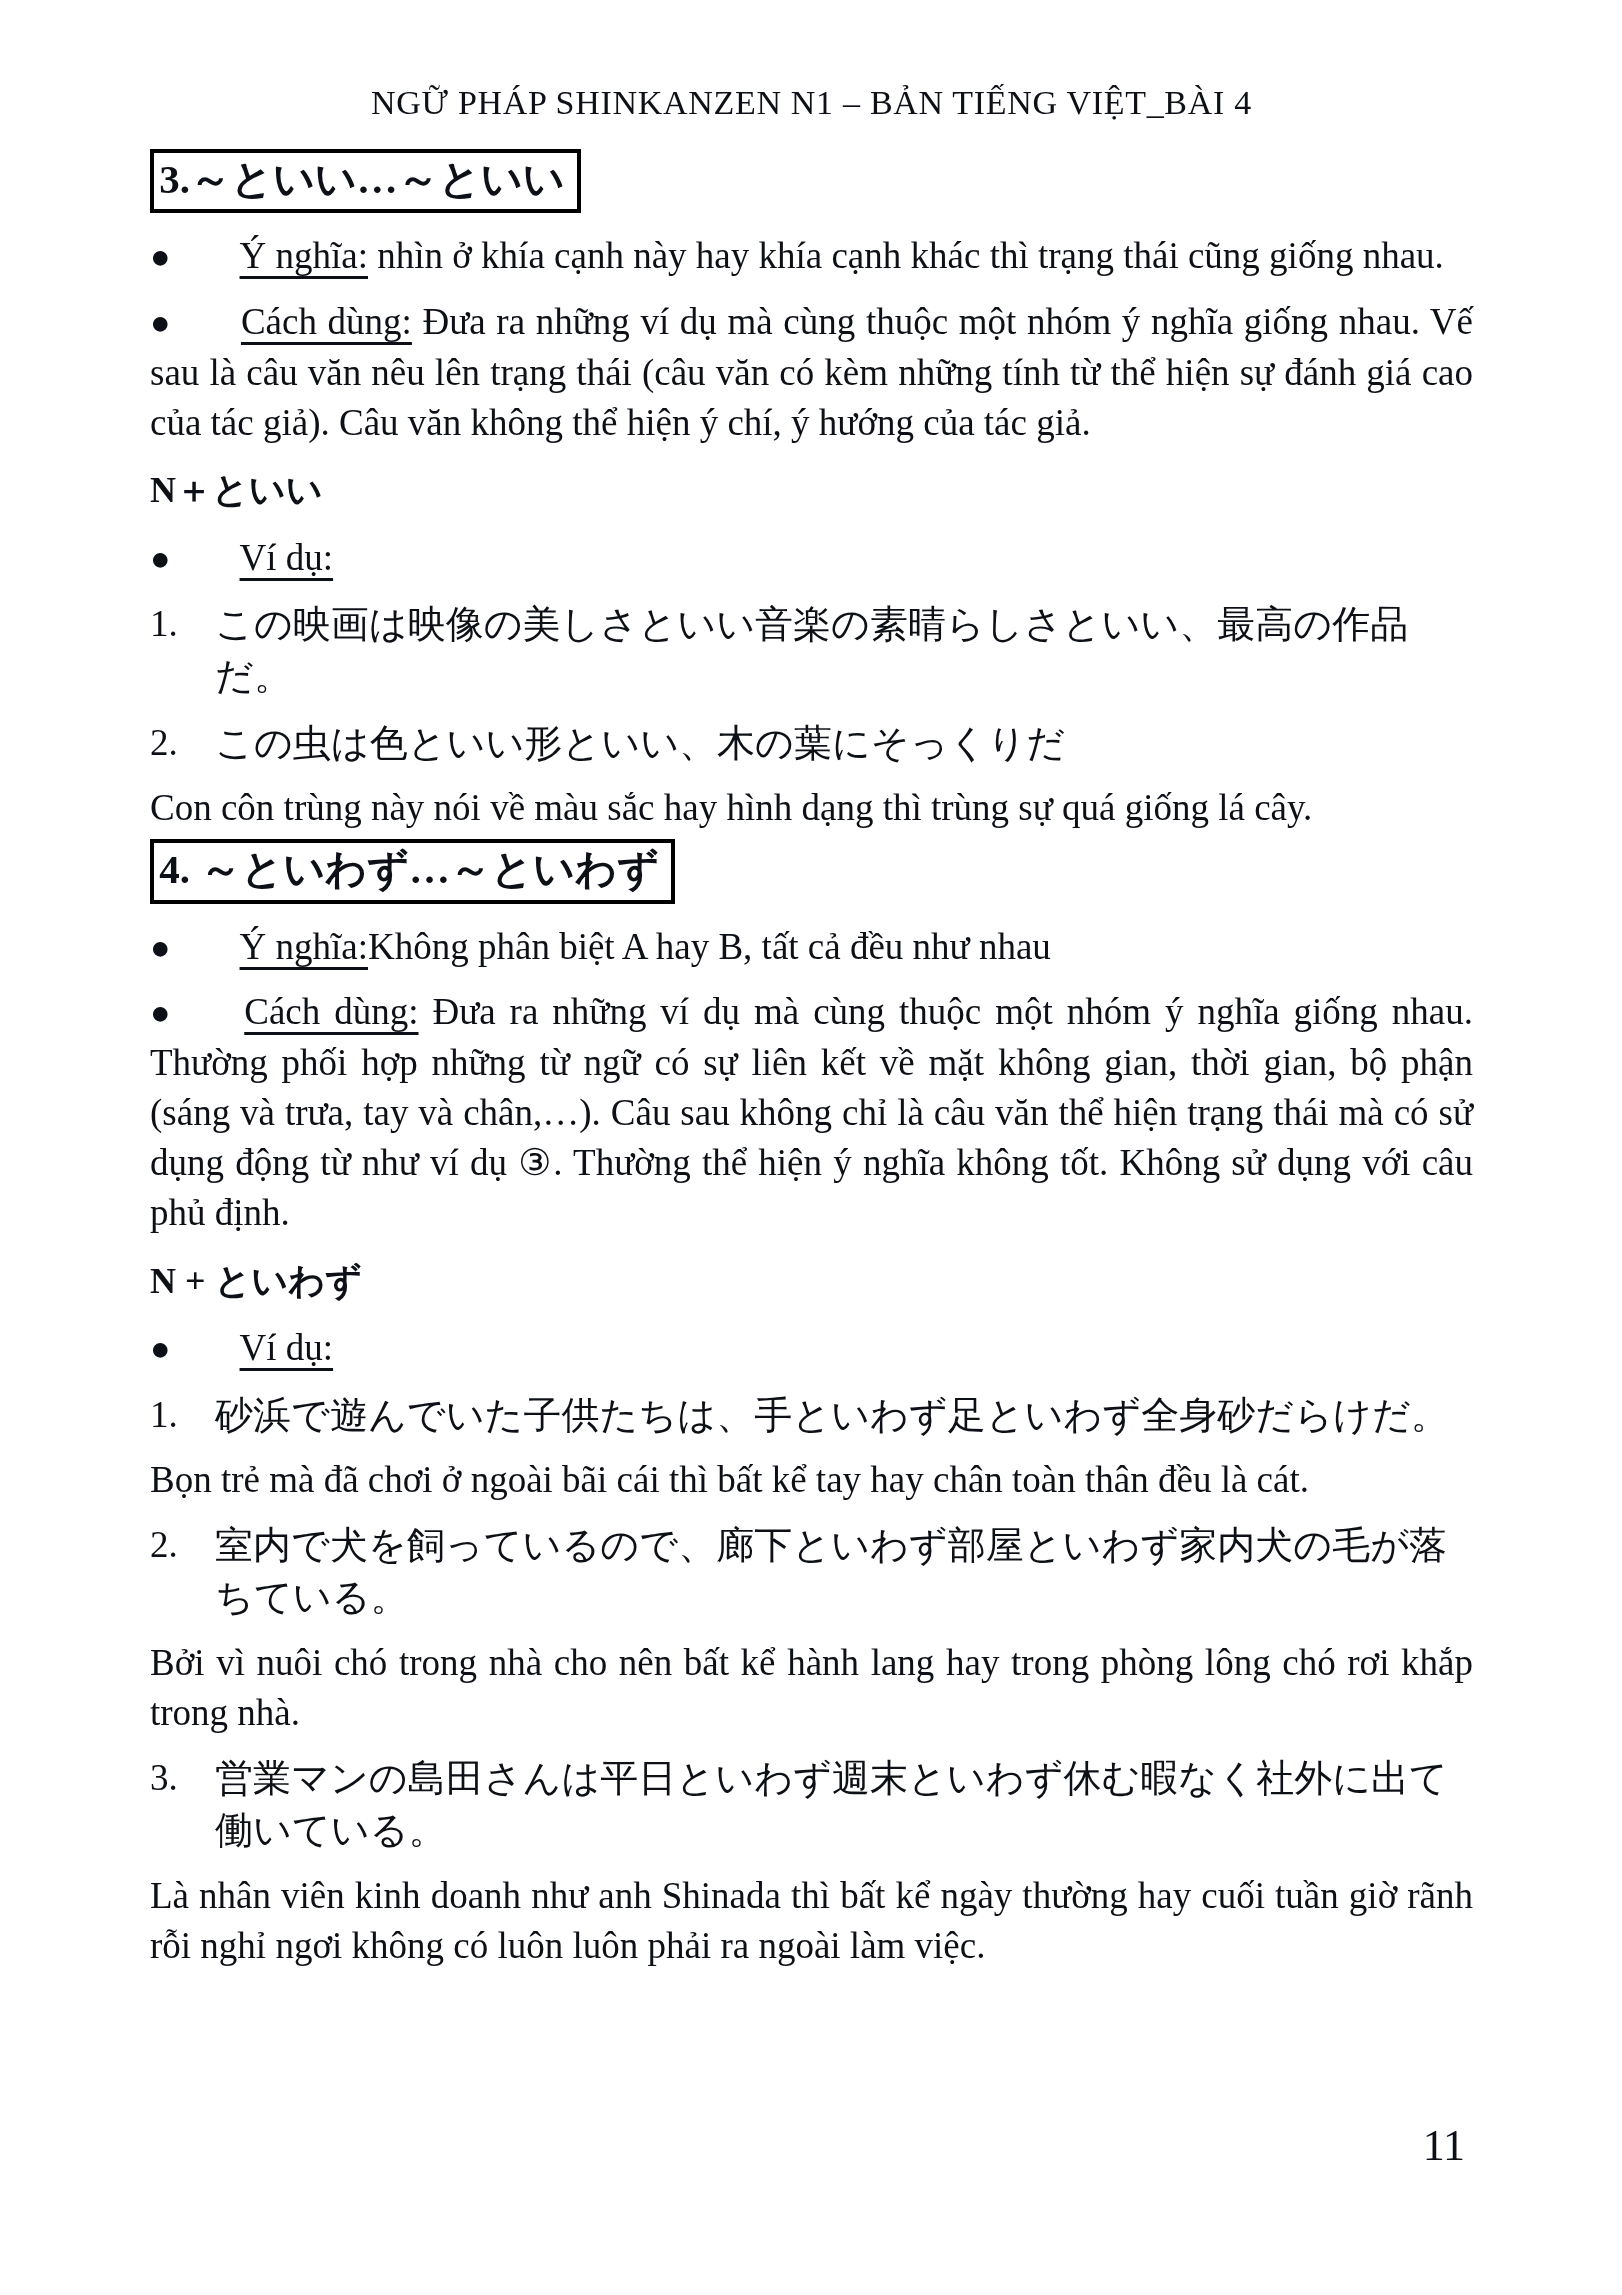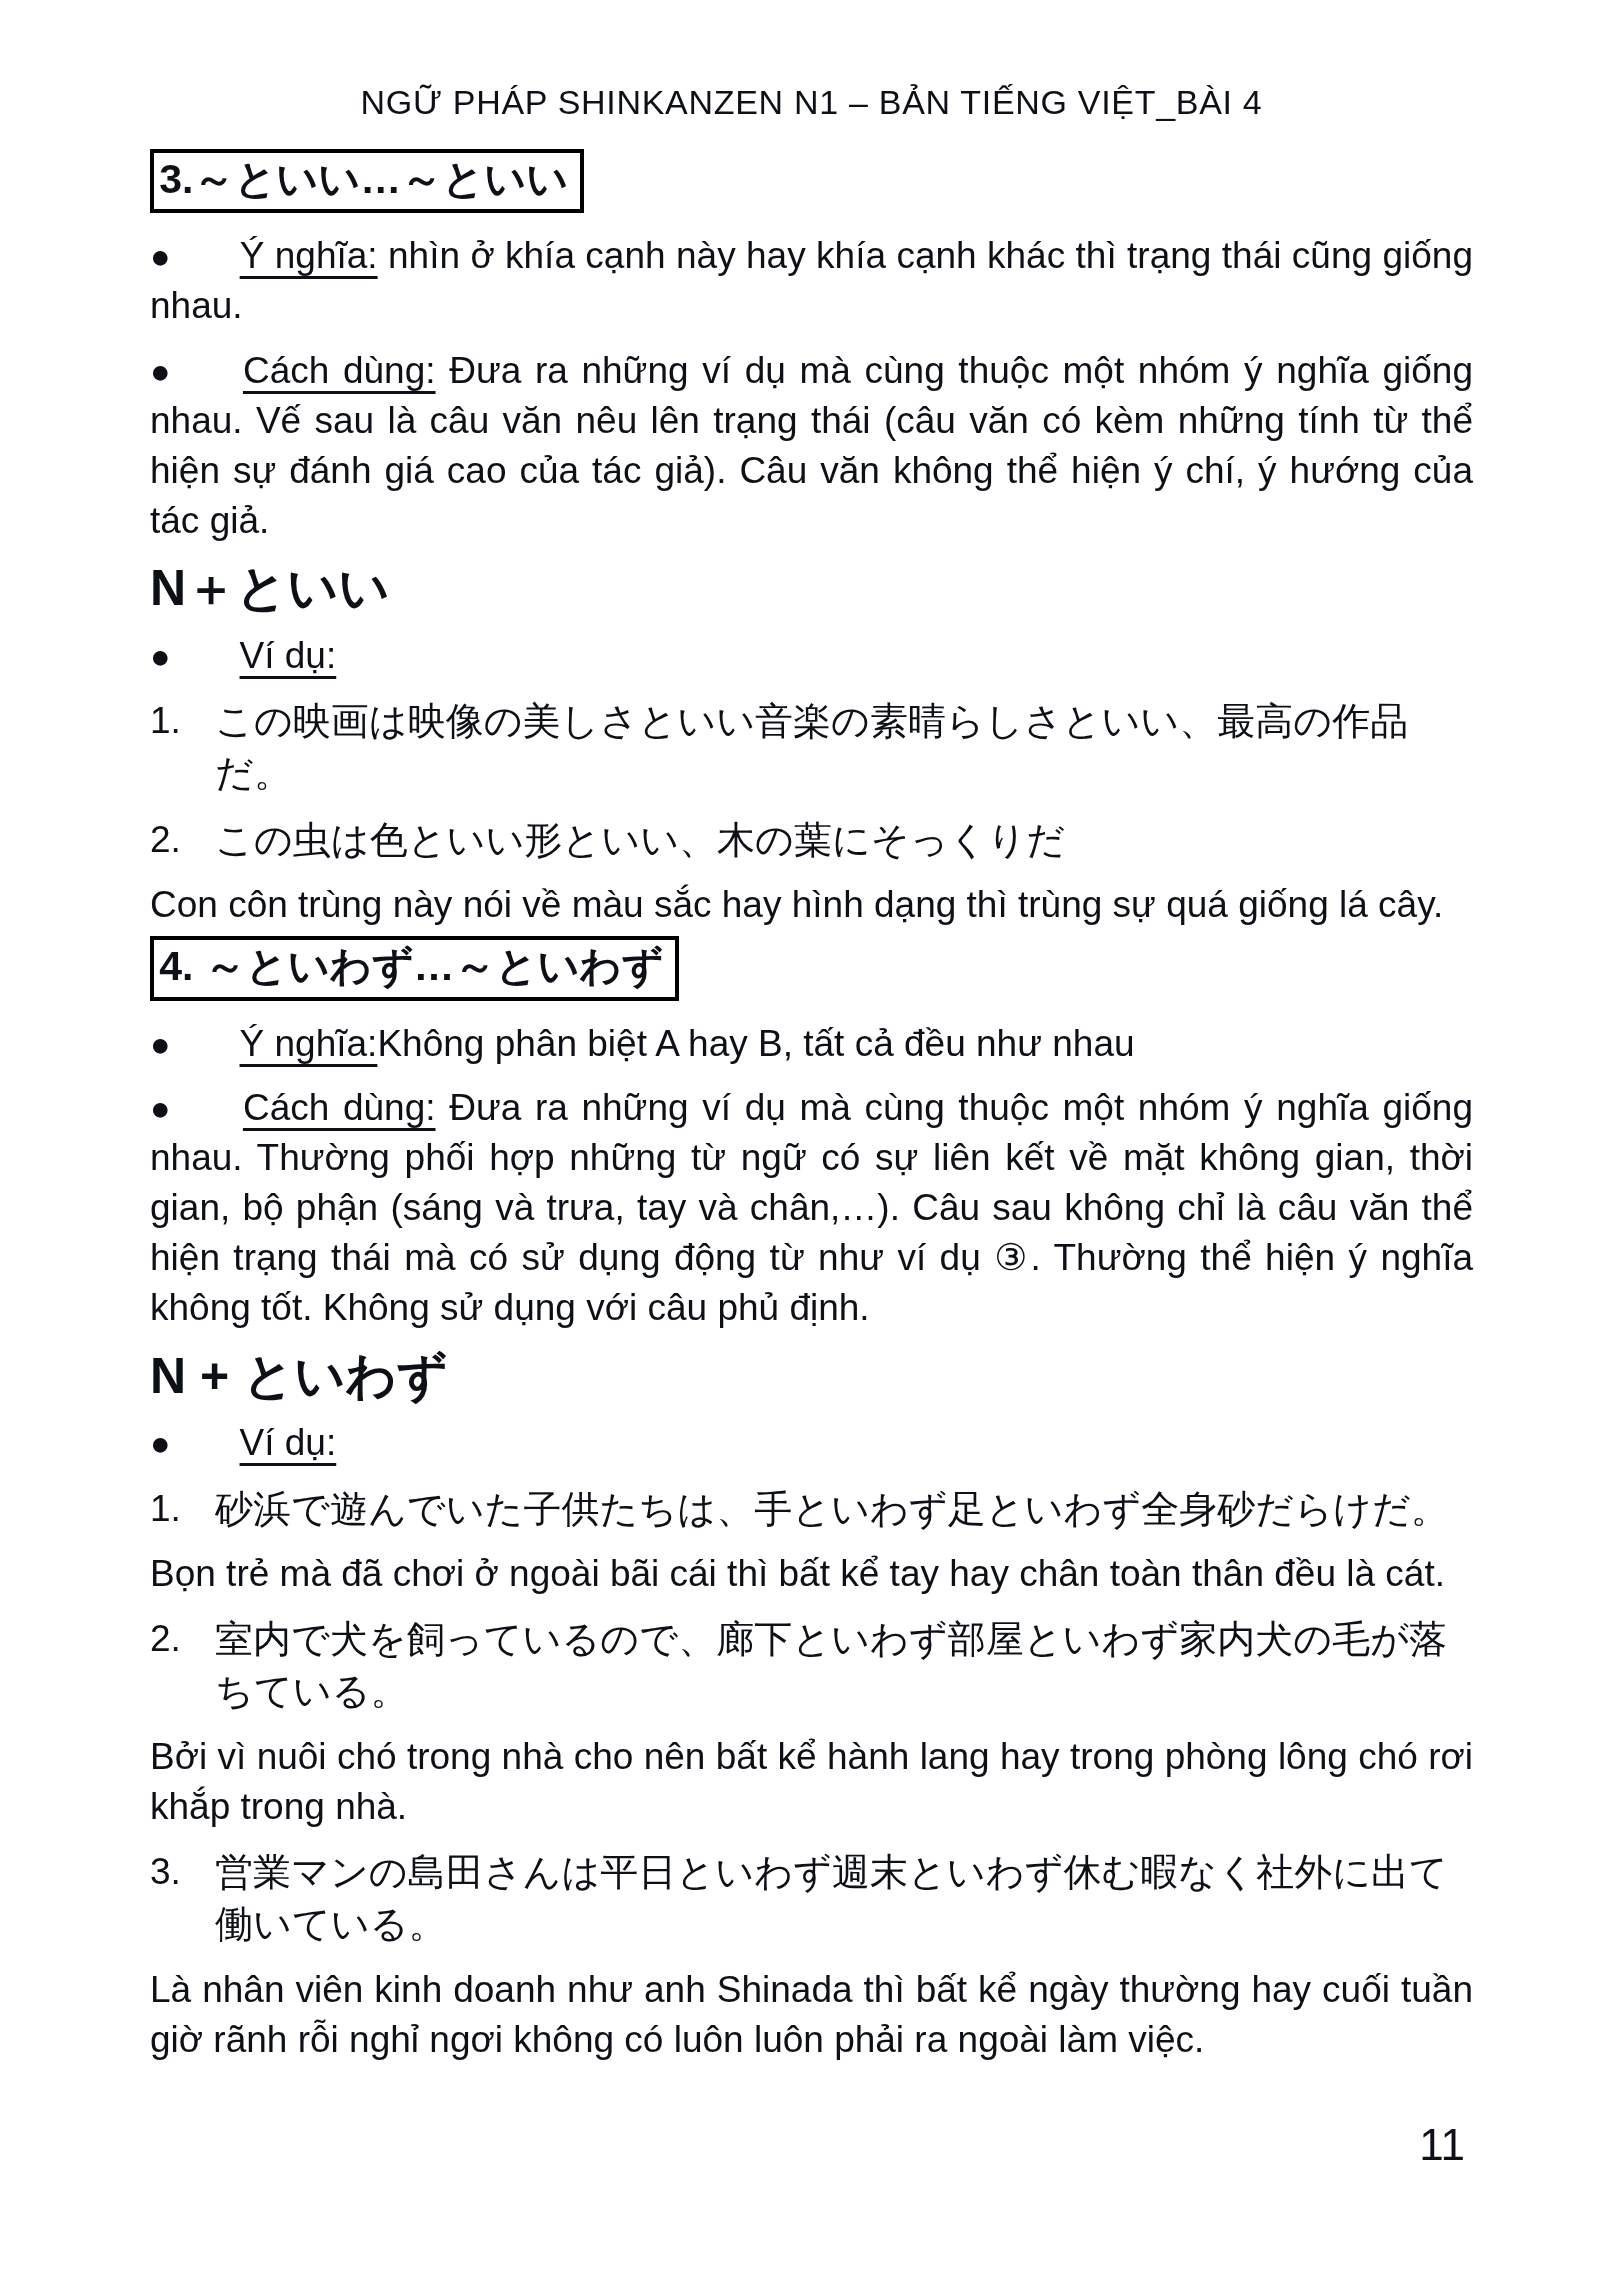--- a/index.html
+++ b/index.html
@@ -3,21 +3,21 @@
 <meta charset="utf-8">
 <style>
   html, body { margin: 0; padding: 0; background: #ffffff; }
   .page {
     position: relative;
     width: 1622px;
     height: 2295px;
     background: #ffffff;
     box-sizing: border-box;
     padding: 82px 149px 0 150px;
-    font-family: Liberation Sans, sans-serif;
+    font-family: Liberation Serif, serif;
     color: #0d1117;
     overflow: hidden;
   }
   .header {
     text-align: center;
     font-size: 34px;
     line-height: 41px;
     margin: 0 0 26px 0;
     white-space: nowrap;
     letter-spacing: 0.7px;
@@ -38,21 +38,21 @@
     text-align: justify;
   }
   .bullet { font-size: 34px; }
   .tab { display: inline-block; width: 69px; }
   .label {
     text-decoration: underline;
     text-decoration-thickness: 3.3px;
     text-underline-offset: 7.9px;
   }
   .pattern {
-    font-size: 50px;
+    font-size: 36px;
     font-weight: bold;
     line-height: 46px;
     margin: 19.6px 0 19.6px 0;
   }
   .jp {
     display: flex;
     align-items: flex-start;
     font-size: 38px;
     line-height: 52px;
     margin: 0 0 14.4px 0;

